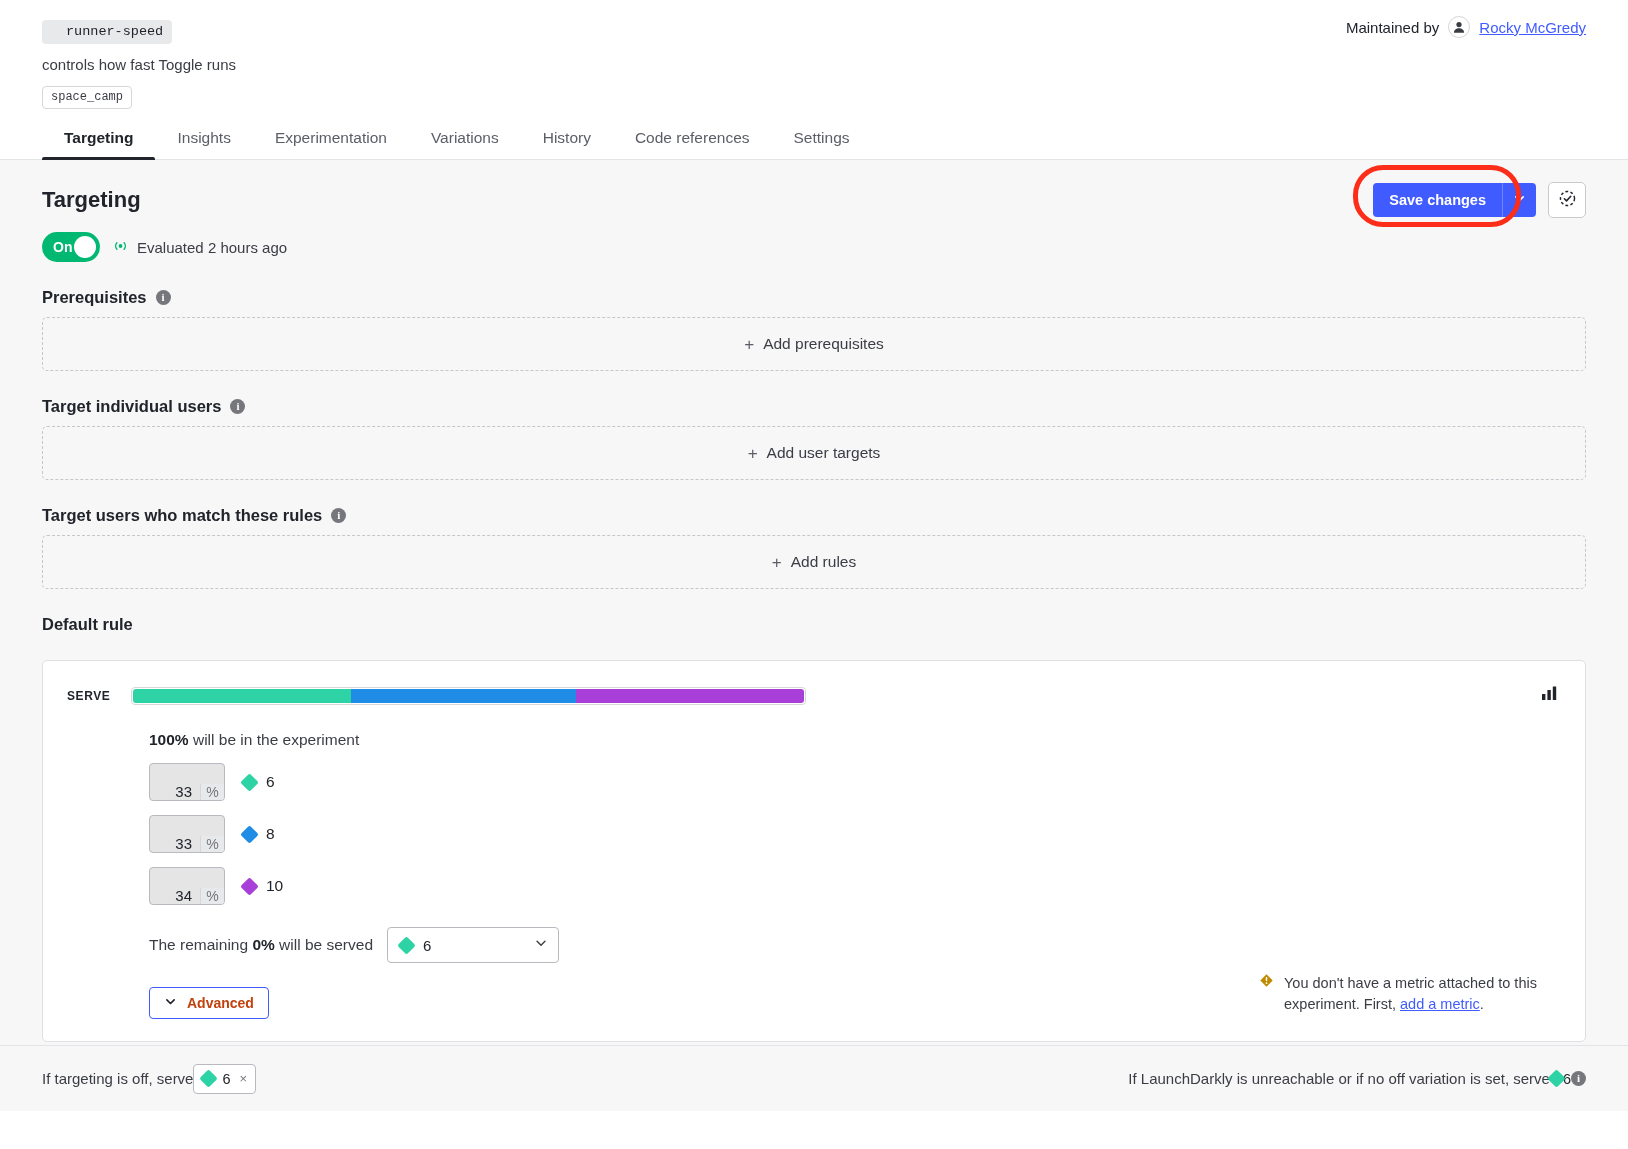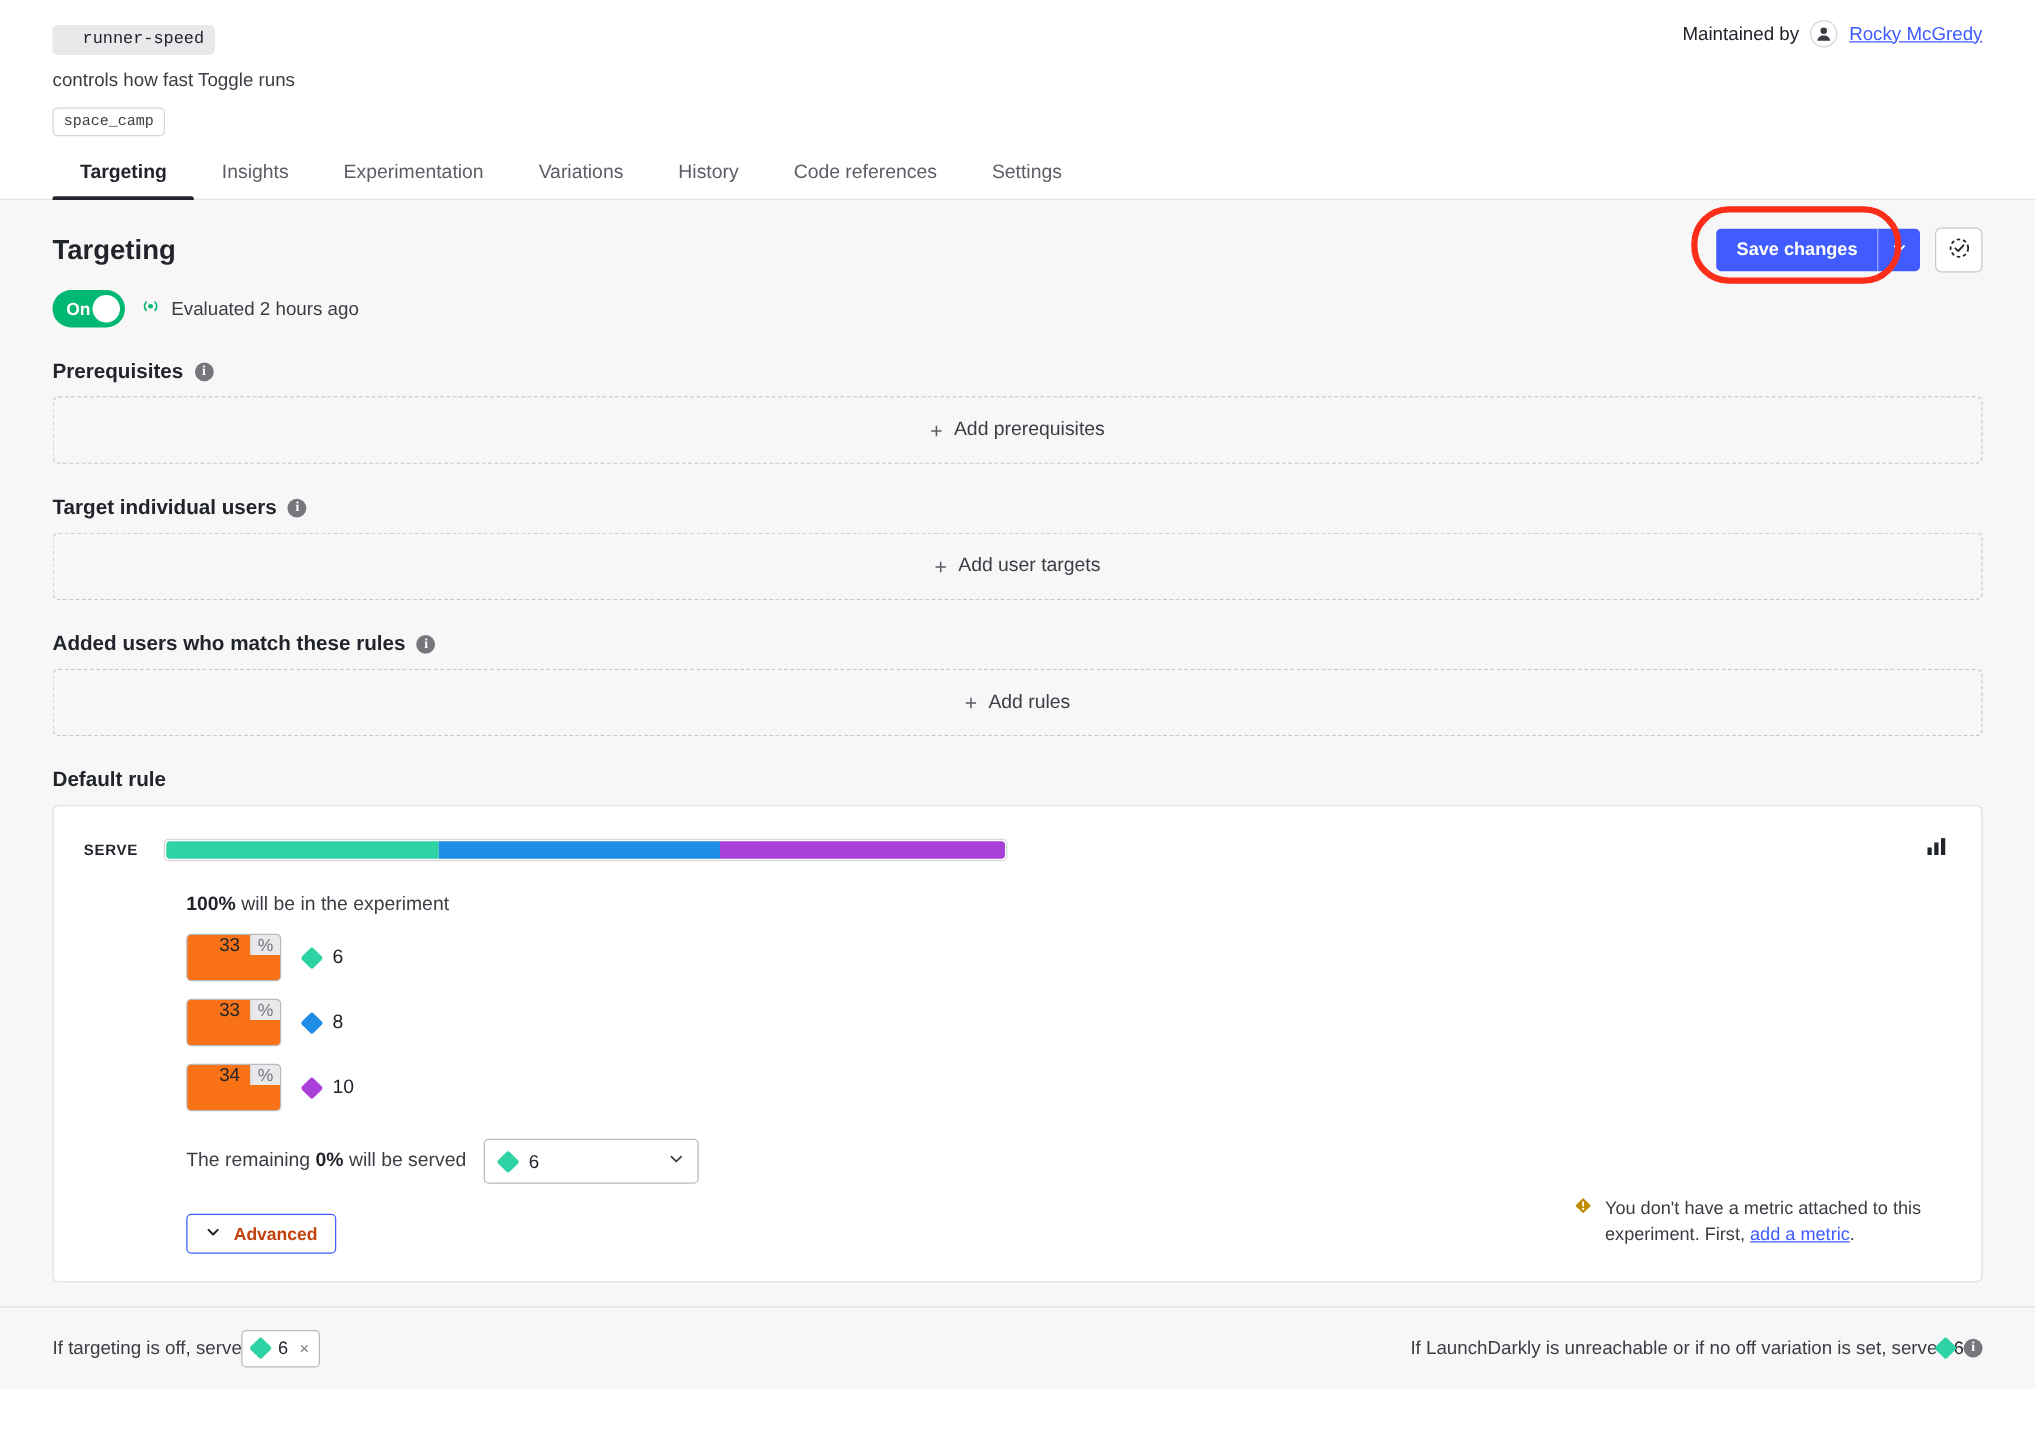--- a/index.html
+++ b/index.html
@@ -123,42 +123,42 @@
 
   .info-i {
     width:15px; height:15px; border-radius:50%; background:#76777d;
     color:#fff; font-size:11px; font-weight:700; font-family:"Liberation Serif", serif;
     display:inline-flex; align-items:center; justify-content:center; line-height:1;
   }
 
   
   .default-label { margin-top:26px; font-size:16.5px; font-weight:700; color:#21242b; }
   .card {
-    margin-top:10px; background:#fff;
+    margin-top:26px; background:#fff;
     border:1px solid #dfe0e4; border-radius:5px;
     padding: 26px 24px 22px 24px; position:relative;
     min-height:360px;
   }
   .serve-row { display:flex; align-items:center; gap:16px; }
   .serve-label { font-size:12px; font-weight:700; letter-spacing:0.6px; color:#21242b; width:48px; }
   .serve-bar {
     flex:0 0 675px; height:18px; border:1px solid #d6d7da; border-radius:4px;
     background:#fff; overflow:hidden; display:flex; padding:1px;
   }
   .seg { height:100%; }
   .chart-icon { position:absolute; right:26px; top:24px; cursor:pointer; }
 
   .exp-line { margin-top:26px; margin-left:82px; font-size:15.5px; color:#3b3d44; }
   .exp-line b { color:#21242b; font-weight:700; }
 
   .variation-rows { margin-top:14px; margin-left:82px; }
   .var-row { display:flex; align-items:center; gap:18px; margin-bottom:14px; }
   .pct-input {
-    display:flex; align-items:flex-start; width:76px; height:38px;
-    border:1px solid #b9bac0; border-radius:4px; overflow:hidden; background:#f97316;
+    display:flex; align-items:flex-end; width:76px; height:38px;
+    border:1px solid #b9bac0; border-radius:4px; overflow:hidden; background:#e5e5e5;
   }
   .pct-input .val {
     flex:1; display:flex; align-items:center; justify-content:flex-end;
     padding-right:8px; font-size:15px; color:#21242b;
   }
   .pct-input .suffix {
     width:24px; background:#e8e9eb; border-left:1px solid #d6d7da;
     display:flex; align-items:center; justify-content:center;
     font-size:14px; color:#76777d;
   }
@@ -302,21 +302,21 @@
     <div class="dropzone">
       <div class="add">
         <span class="plus">+</span>
         <span>Add user targets</span>
       </div>
     </div>
   </div>
 
   <div class="sec">
     <div class="sec-label">
-      <span>Added users who match these rules</span>
+      <span>Target users who match these rules</span>
       <span class="info-i">i</span>
     </div>
     <div class="dropzone">
       <div class="add">
         <span class="plus">+</span>
         <span>Add rules</span>
       </div>
     </div>
   </div>
 

